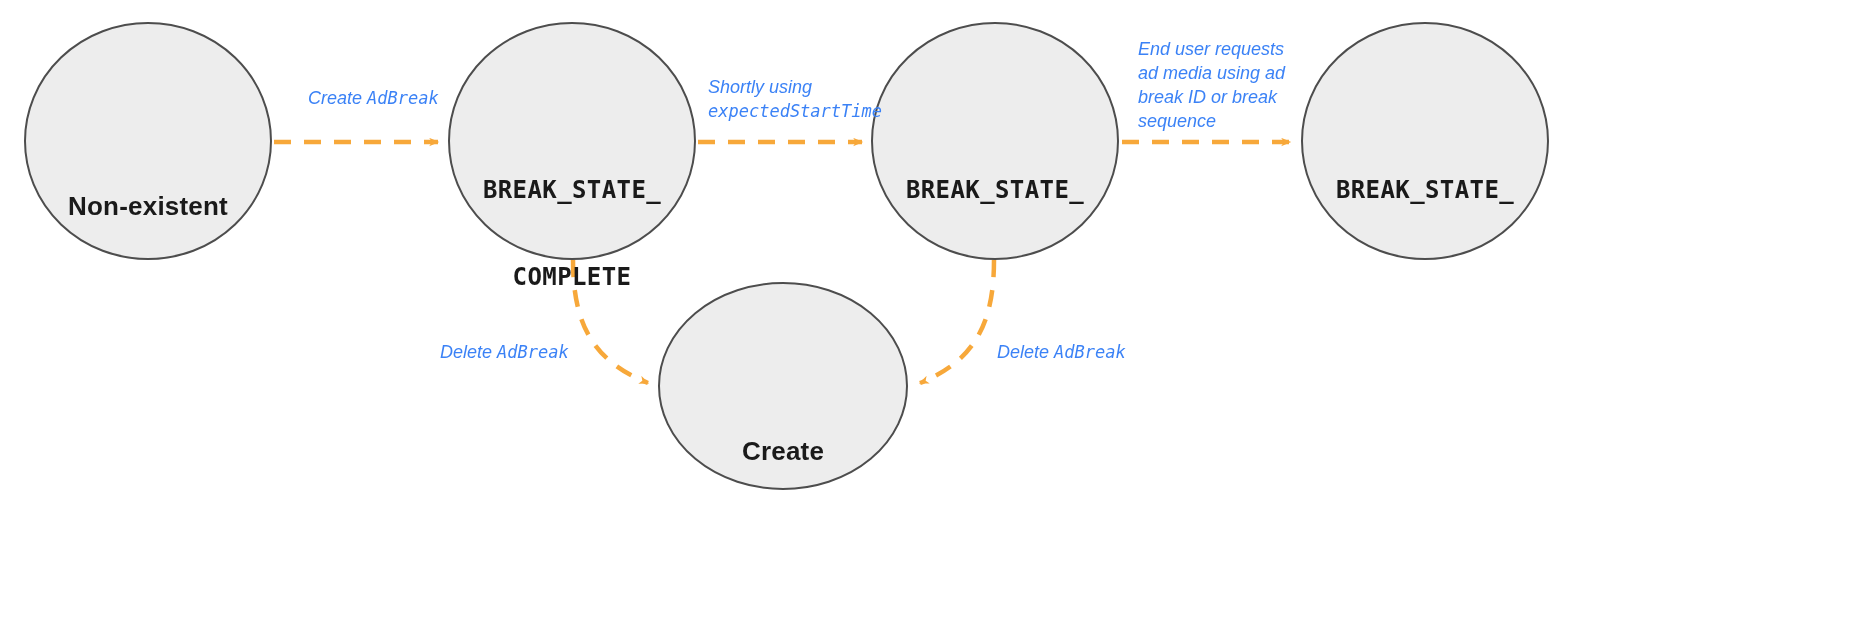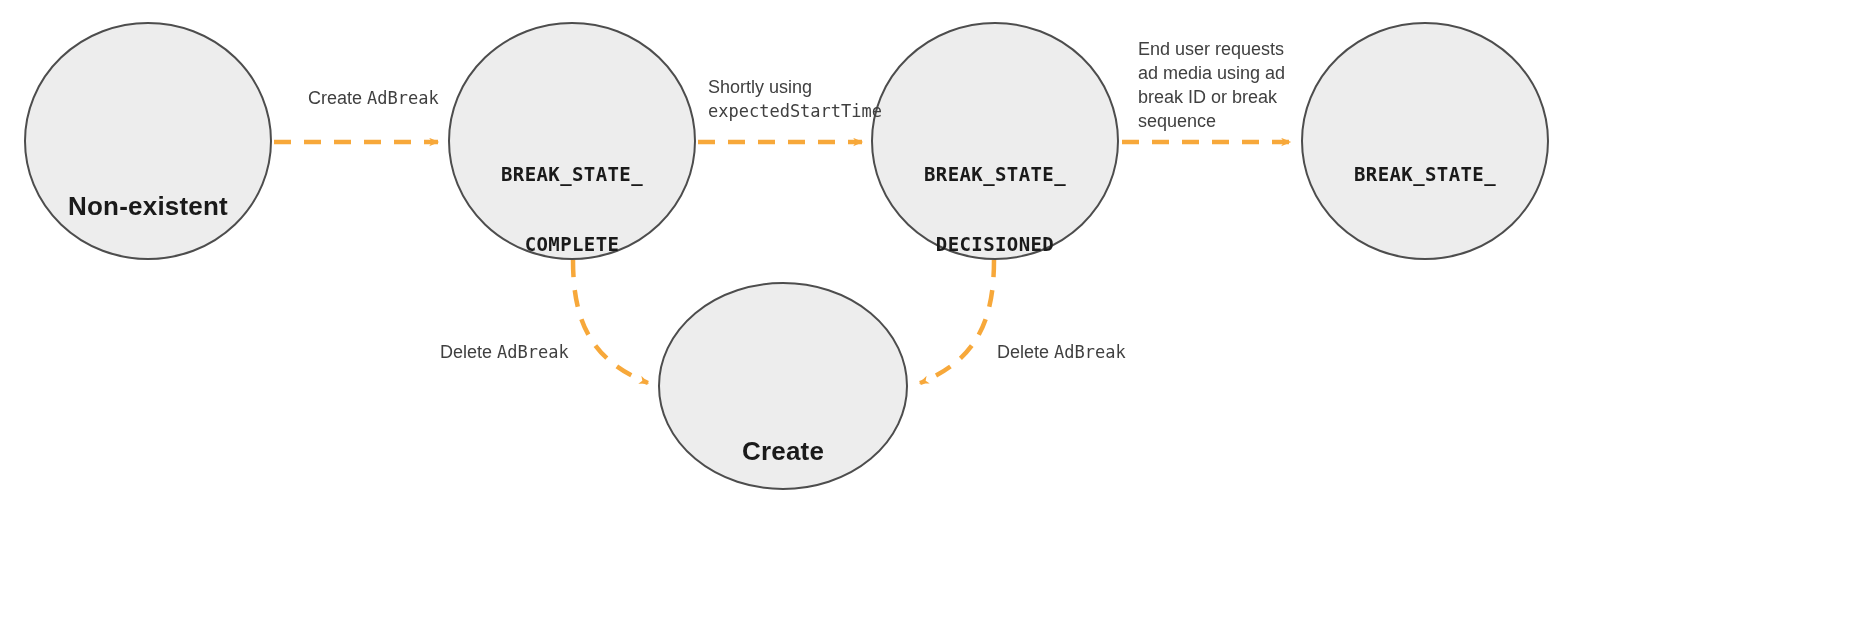--- a/index.html
+++ b/index.html
@@ -38,30 +38,31 @@
   }
   .node-label.sans {
     font-family: "Liberation Sans", sans-serif;
     font-weight: bold;
     font-size: 26px;
     letter-spacing: 0.2px;
   }
   .node-label.mono {
     font-family: "DejaVu Sans Mono", "Liberation Mono", monospace;
     font-weight: bold;
-    font-size: 19px;
+    font-size: 24px;
     letter-spacing: 0.4px;
   }
   .edge-label {
     position: absolute;
-    color: #404040;
+    color: #3b82f6;
     font-family: "Liberation Sans", sans-serif;
     font-size: 18px;
     line-height: 1.33;
     pointer-events: none;
+    font-style: italic;
   }
   .edge-label .mono-seg {
     font-family: "DejaVu Sans Mono", "Liberation Mono", monospace;
     font-size: 17px;
   }
   .edge-label.multiline {
     white-space: pre-line;
   }
   .lbl-line { display: block; }
 </style>
@@ -102,21 +103,20 @@
     <span class="lbl-line">Non-existent</span>
   </div>
 
   <div class="node-label mono" style="left:449px; top:117px; width:246px;">
     <span class="lbl-line">BREAK_STATE_</span>
     <span class="lbl-line">COMPLETE</span>
   </div>
 
   <div class="node-label mono" style="left:872px; top:117px; width:246px;">
     <span class="lbl-line">BREAK_STATE_</span>
-    <span class="lbl-line">DECISIONED</span>
   </div>
 
   <div class="node-label mono" style="left:1302px; top:117px; width:246px;">
     <span class="lbl-line">BREAK_STATE_</span>
   </div>
 
   <div class="node-label sans" style="left:659px; top:373px; width:248px;">
     <span class="lbl-line">Create</span>
   </div>
 

